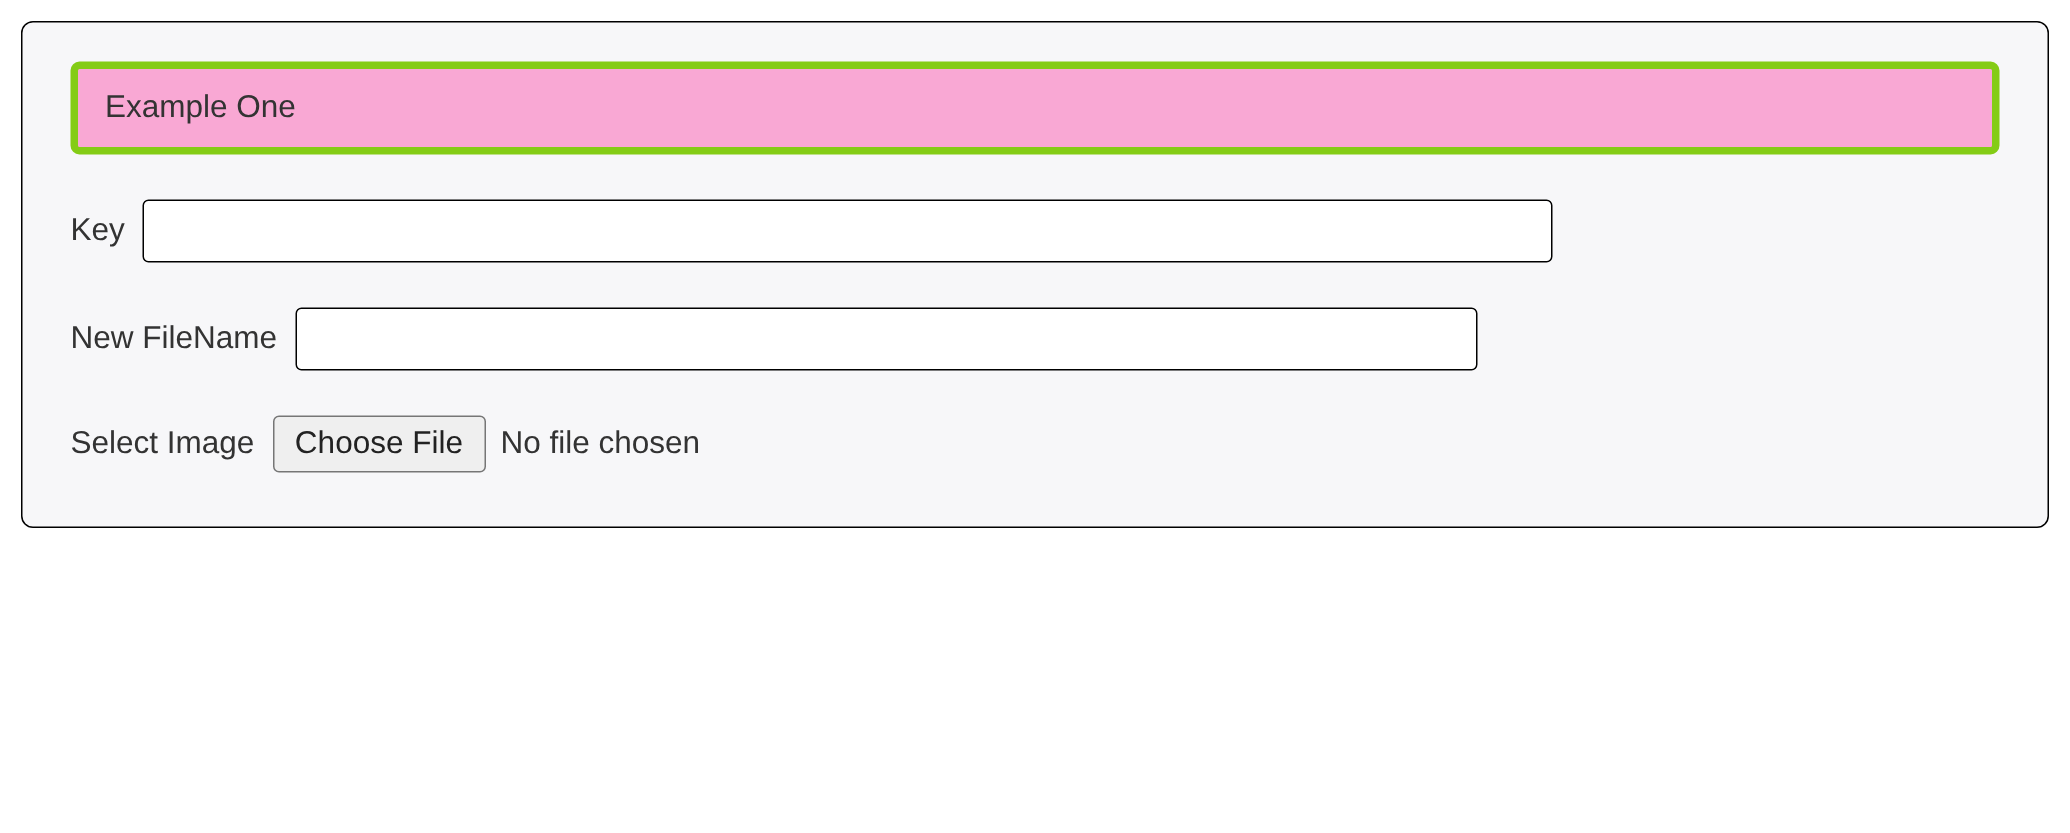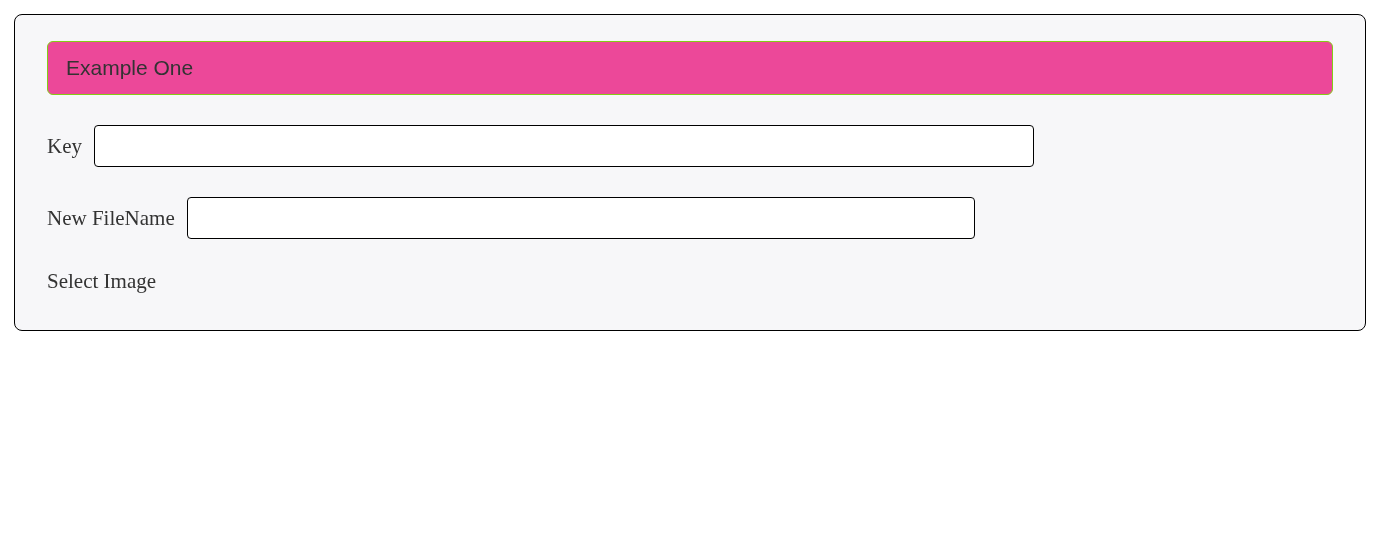--- a/index.html
+++ b/index.html
@@ -17,42 +17,41 @@
     }
     fieldset.panel {
       border: 1px solid #000;
       border-radius: 8px;
       background: #f7f7f9;
       padding: 26px 32px 36px 32px;
     }
     legend.panel-legend {
       float: left;
       width: 100%;
-      background: #ec4899;
-      border: 1px solid #84cc16;
+      background: #f9a8d4;
+      border: 5px solid #84cc16;
       border-radius: 6px;
       padding: 14px 18px;
       color: #333;
     }
     .form-body {
       clear: both;
       padding-top: 30px;
     }
     .row {
       display: flex;
       align-items: center;
       margin-bottom: 30px;
     }
     .row:last-child {
       margin-bottom: 0;
     }
     .row label {
       margin-right: 12px;
       color: #333;
-      font-family: Liberation Serif, serif;
     }
     input.text {
       height: 42px;
       border: 1px solid #000;
       border-radius: 4px;
       background: #fff;
       padding: 4px 10px;
       font-size: 18px;
       width: 940px;
     }
@@ -101,17 +100,21 @@
       <input type="text" class="text" value="" style="">
     </div>
 
     <div class="row">
       <label>New FileName</label>
       <input type="text" class="text filename" value="" style="">
     </div>
 
     <div class="row">
       <label>Select Image</label>
+      <span class="file-input">
+        <button type="button" class="file-btn">Choose File</button>
+        <span class="file-status">No file chosen</span>
+      </span>
     </div>
 
 
   </div>
 </fieldset>
 
 </body></html>

